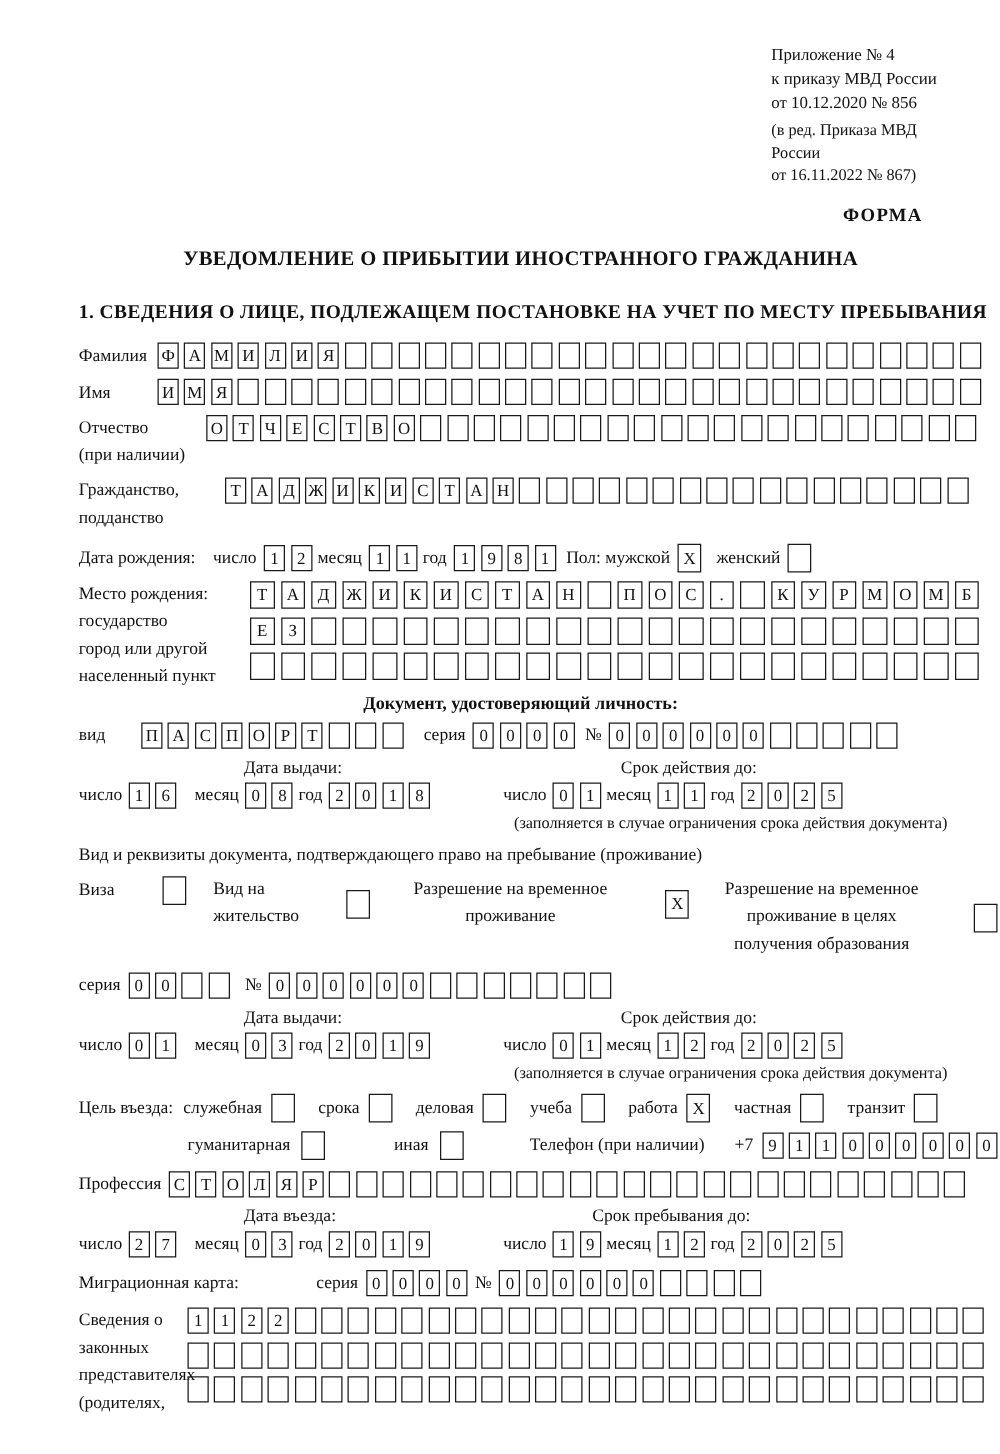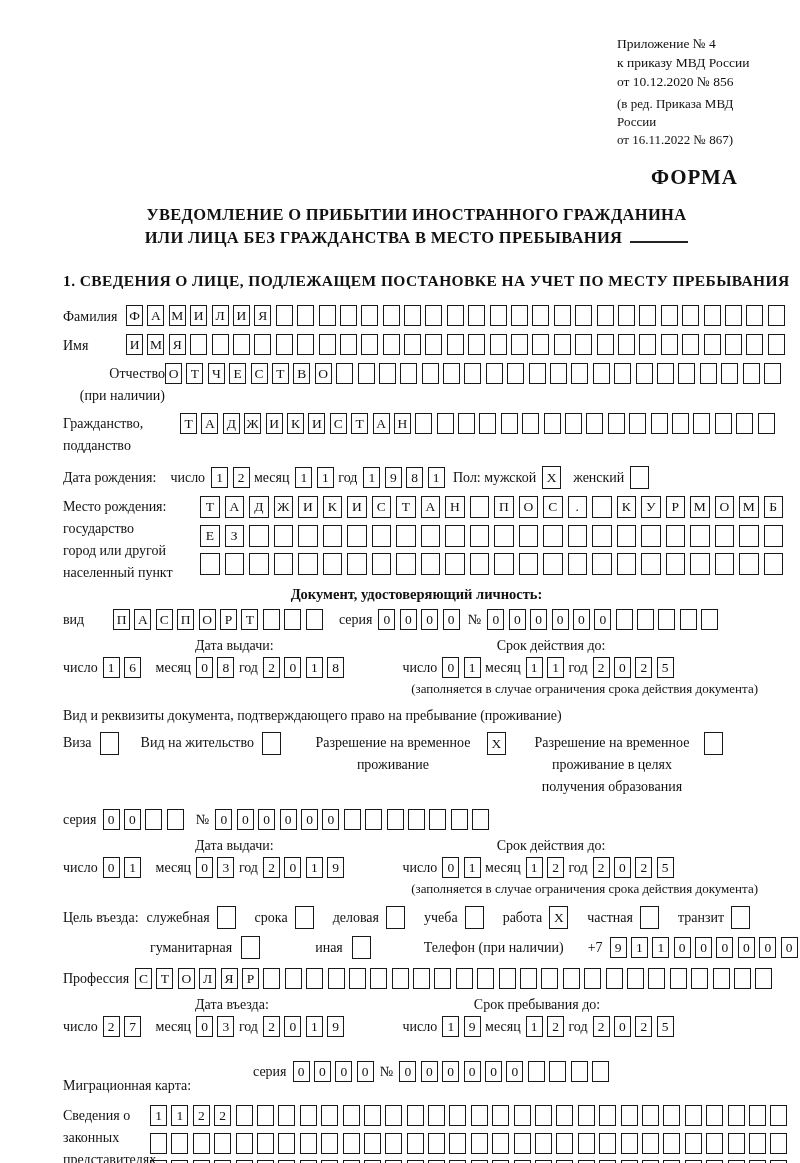--- a/index.html
+++ b/index.html
@@ -7,21 +7,21 @@
   body {
     width: 800px; height: 1163px;
     font-family: "Liberation Serif", "DejaVu Serif", serif;
     color: #111; font-size: 14px;
   }
   .page { position: relative; width: 800px; height: 1163px; padding: 34px 30px 20px 63px; overflow: hidden; }
 
   
   .appendix { margin-left: 554px; font-size: 13.5px; line-height: 19px; }
   .amendment { margin-left: 554px; margin-top: 4px; font-size: 13px; line-height: 18px; }
-  .forma { text-align: right; padding-right: 32px; margin-top: 16px; font-weight: bold; font-size: 21px; letter-spacing: 1px; }
+  .forma { text-align: right; padding-right: 32px; margin-top: 16px; font-weight: bold; font-size: 15px; letter-spacing: 1px; }
 
   
   .title { margin-top: 13px; text-align: center; font-weight: bold; font-size: 16.5px; line-height: 23px; letter-spacing: .3px; }
   .title-underline { display:inline-block; width: 58px; border-bottom: 2px solid #222; height: 14px; margin-left: 8px; }
   .sec-heading { margin-top: 23px; font-weight: bold; font-size: 15.5px; letter-spacing: .4px; white-space: nowrap; }
 
   
   .frow { display: flex; align-items: flex-start; margin-bottom: 6px; }
   .frow.center { align-items: center; }
   .lbl { flex: none; line-height: 23px; white-space: nowrap; }
@@ -35,21 +35,21 @@
     width: 19.5px; height: 22px; border: 1.8px solid #1a1a1a; margin-right: 5px; font-size: 13.5px; }
   .cb {
     flex: none; display: inline-flex; align-items: center; justify-content: center;
     width: 19px; height: 23px; border: 1.7px solid #1a1a1a; font-size: 13.5px;
   }
   .w { margin: 0 6px 0 0; line-height: 23px; white-space: nowrap; }
   .gap-l { margin-left: 10px; }
 
   
   .w-surname { width: 63px; }
-  .w-patr { width: 102px; text-align: right; }
+  .w-patr { width: 102px; }
   .w-citiz { width: 117px; }
   .w-prof { width: 72px; }
 
   
   .lblcol { flex: none; }
   .lblcol div { line-height: 22px; white-space: nowrap; }
 
   
   .blk { display: flex; align-items: flex-start; }
   .blk .rows .cells { margin-bottom: 6.5px; }
@@ -64,59 +64,58 @@
   .dates-head .dh-r { margin-left: 223px; text-align: right; }
   .dates-head.entry .dh-r { margin-left: 205px; }
   .dates-row { display: flex; margin-top: 2px; }
   .dg { display: flex; align-items: center; }
   .dg .w { margin-right: 5px; }
   .dg.right { margin-left: 54px; }
   .note { text-align: right; font-size: 13px; margin-top: 2px; padding-right: 12px; }
 
   .plain { line-height: 21px; }
   .residence-opts { display: flex; align-items: flex-start; margin-top: 6px; }
-  .opt { display: flex; align-items: flex-start; }
+  .opt { display: flex; align-items: center; gap: 30px; }
   .opt .opt-label { line-height: 22px; }
   .opt .opt-label.centered { text-align: center; }
   .opt .cb { margin-left: 8px; }
   .olbl-rvp { width: 172px; }
   .olbl-rvp-edu { width: 168px; }
 
   .purpose-row1 { display: flex; align-items: center; margin-top: 9px; }
   .purpose-row1 .pair { display: flex; align-items: center; margin-right: 12px; }
   .purpose-row1 .pair span { margin-right: 7px; white-space: nowrap; }
   .purpose-row2 { display: flex; align-items: center; margin-top: 7px; margin-left: 67px; }
   .purpose-row2 .pair { display: flex; align-items: center; margin-right: 26px; margin-left: 20px; }
   .purpose-row2 .pair span { margin-right: 9px; }
   .phone-lbl { margin: 0 24px 0 18px; white-space: nowrap; }
   .plus7 { margin-right: 7px; }
 
   .mig-row { display: flex; align-items: center; margin-top: 8px; }
-  .mig-row .lbl { width: 148px; margin-top: 28px; }
+  .mig-row .lbl { width: 148px; }
   .mt8 { margin-top: 8px; }
 </style>
 </head>
 <body>
 
 <div class="page">
 
   <div class="appendix">
     <div>Приложение № 4</div>
     <div>к приказу МВД России</div>
     <div>от 10.12.2020 № 856</div>
   </div>
   <div class="amendment">
     <div>(в ред. Приказа МВД России</div>
     <div>от 16.11.2022 № 867)</div>
   </div>
   <div class="forma">ФОРМА</div>
 
   <div class="title">
     <div>УВЕДОМЛЕНИЕ О ПРИБЫТИИ ИНОСТРАННОГО ГРАЖДАНИНА</div>
-    <div><span>ИЛИ ЛИЦА БЕЗ ГРАЖДАНСТВА В МЕСТО ПРЕБЫВАНИЯ</span><span class="title-underline"></span></div>
   </div>
 
   <div class="sec-heading">1. СВЕДЕНИЯ О ЛИЦЕ, ПОДЛЕЖАЩЕМ ПОСТАНОВКЕ НА УЧЕТ ПО МЕСТУ ПРЕБЫВАНИЯ</div>
 
   <div class="frow" style="margin-top:15px;">
     <span class="lbl w-surname">Фамилия</span>
     <span class="cells">
         <span class="cell">Ф</span>
         <span class="cell">А</span>
         <span class="cell">М</span>

